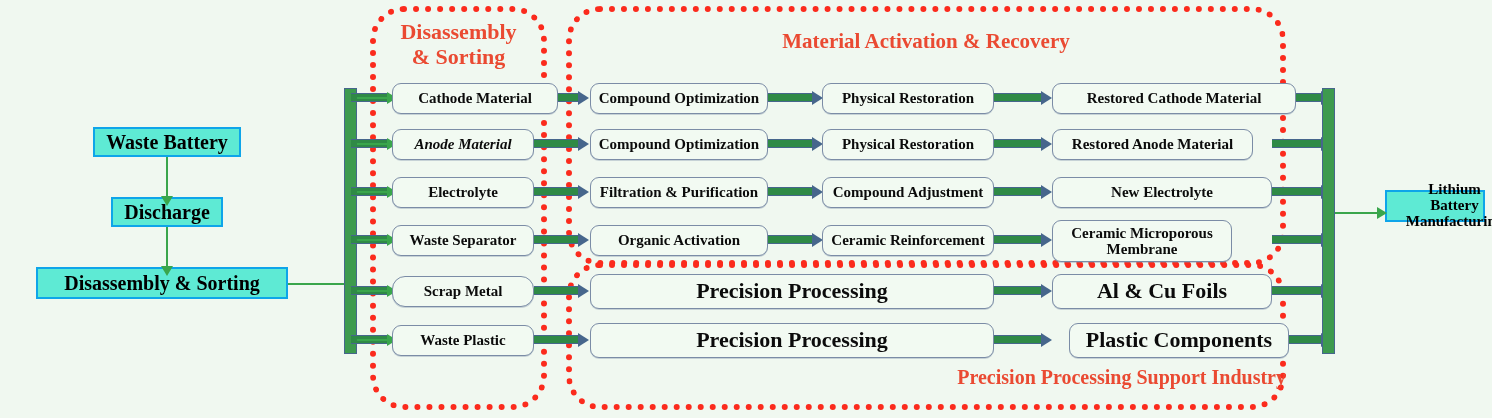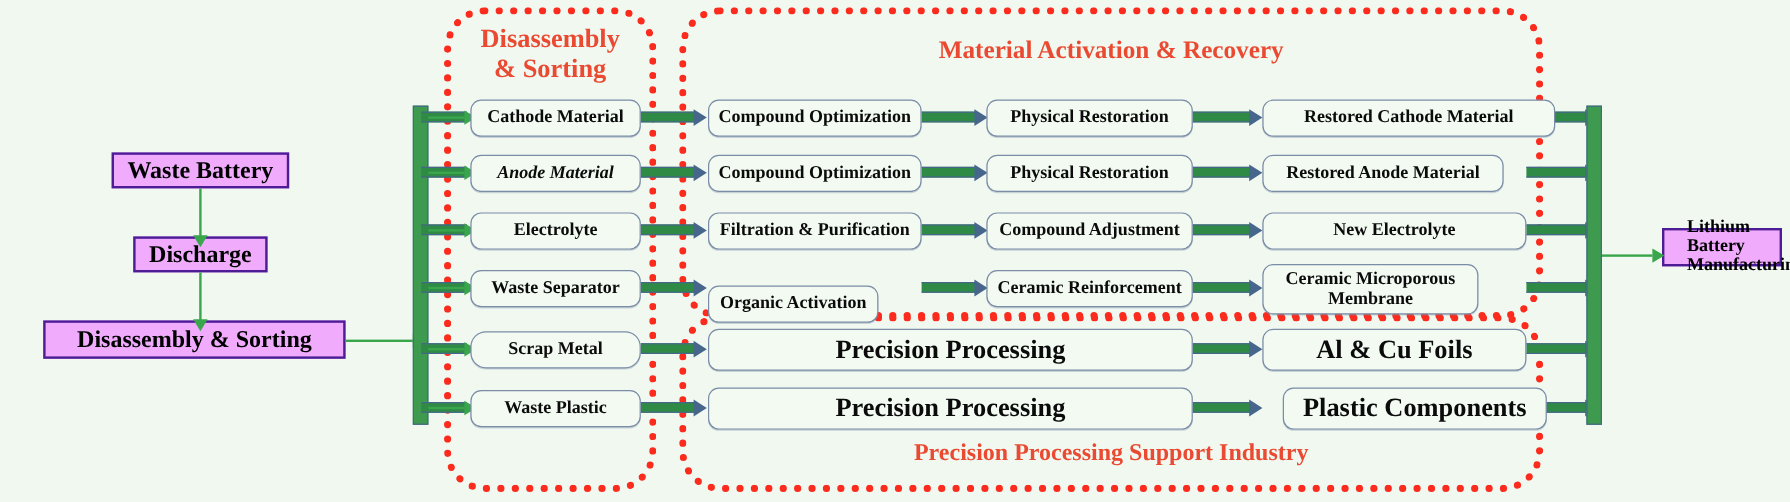--- a/index.html
+++ b/index.html
@@ -13,26 +13,26 @@
     height: 418px;
     background: #f0f8f0;
     overflow: hidden;
     font-family: "Liberation Serif", "DejaVu Serif", serif;
   }
 
   
   .sqbox {
     position: absolute;
     box-sizing: border-box;
-    background: #f0abfc;
-    border: 2px solid #4c1d95;
+    background: #5eead4;
+    border: 2px solid #0ea5e9;
     display: flex;
     align-items: center;
     justify-content: center;
-    text-align: left;
+    text-align: center;
     font-weight: bold;
     color: #000000;
     line-height: 1.05;
   }
 
   
   .rbox {
     position: absolute;
     box-sizing: border-box;
     background: #f2faf2;
@@ -157,25 +157,25 @@
   <div class="bus" style="left:344px; top:88px; width:13px; height:266px;"></div>
 
   <div class="group" style="left:370px; top:6px; width:177px; height:404px;"></div>
   <div class="group-title" style="left:370px; top:20px; width:177px; font-size:22px;">Disassembly
 &amp; Sorting</div>
 
   <div class="group" style="left:566px; top:6px; width:720px; height:260px;"></div>
   <div class="group-title" style="left:566px; top:30px; width:720px; font-size:21px;">Material Activation &amp; Recovery</div>
 
   <div class="group" style="left:566px; top:262px; width:720px; height:148px;"></div>
-  <div class="group-title" style="left:566px; top:366px; width:720px; font-size:20px;">Precision Processing Support Industry</div>
+  <div class="group-title" style="left:566px; top:366px; width:720px; font-size:20px;text-align:right;">Precision Processing Support Industry</div>
 
   <div class="hlink no-head" style="left:351px; top:93px; width:38px;"></div>
   <div class="tharrow-h" style="left:357px; top:97px; width:30px;"></div>
-  <div class="rbox" style="left:392px; top:83px; width:142px; height:31px; font-size:15px;">Cathode Material</div>
+  <div class="rbox" style="left:392px; top:83px; width:166px; height:31px; font-size:15px;">Cathode Material</div>
   <div class="hlink" style="left:534px; top:93px; width:45px;"></div>
   <div class="rbox" style="left:590px; top:83px; width:178px; height:31px; font-size:15px;">Compound Optimization</div>
   <div class="hlink" style="left:768px; top:93px; width:45px;"></div>
   <div class="rbox" style="left:822px; top:83px; width:172px; height:31px; font-size:15px;">Physical Restoration</div>
   <div class="hlink" style="left:994px; top:93px; width:48px;"></div>
   <div class="rbox" style="left:1052px; top:83px; width:244px; height:31px; font-size:15px;">Restored Cathode Material</div>
   <div class="hlink" style="left:1272px; top:93px; width:50px;"></div>
 
   <div class="hlink no-head" style="left:351px; top:139px; width:38px;"></div>
   <div class="tharrow-h" style="left:357px; top:143px; width:30px;"></div>
@@ -196,21 +196,21 @@
   <div class="hlink" style="left:768px; top:187px; width:45px;"></div>
   <div class="rbox" style="left:822px; top:177px; width:172px; height:31px; font-size:15px;">Compound Adjustment</div>
   <div class="hlink" style="left:994px; top:187px; width:48px;"></div>
   <div class="rbox" style="left:1052px; top:177px; width:220px; height:31px; font-size:15px;">New Electrolyte</div>
   <div class="hlink" style="left:1272px; top:187px; width:50px;"></div>
 
   <div class="hlink no-head" style="left:351px; top:235px; width:38px;"></div>
   <div class="tharrow-h" style="left:357px; top:239px; width:30px;"></div>
   <div class="rbox" style="left:392px; top:225px; width:142px; height:31px; font-size:15px;">Waste Separator</div>
   <div class="hlink" style="left:534px; top:235px; width:45px;"></div>
-  <div class="rbox" style="left:590px; top:238px; width:142px; height:31px; font-size:15px;">Organic Activation</div>
+  <div class="rbox" style="left:590px; top:225px; width:178px; height:31px; font-size:15px;">Organic Activation</div>
   <div class="hlink" style="left:768px; top:235px; width:45px;"></div>
   <div class="rbox" style="left:822px; top:225px; width:172px; height:31px; font-size:15px;">Ceramic Reinforcement</div>
   <div class="hlink" style="left:994px; top:235px; width:48px;"></div>
   <div class="rbox two-line" style="left:1052px; top:220px; width:180px; height:42px; font-size:15px;">Ceramic Microporous Membrane</div>
   <div class="hlink" style="left:1272px; top:235px; width:50px;"></div>
 
   <div class="hlink no-head" style="left:351px; top:286px; width:38px;"></div>
   <div class="tharrow-h" style="left:357px; top:290px; width:30px;"></div>
   <div class="rbox" style="left:392px; top:276px; width:142px; height:31px; font-size:15px;border-radius:13px;">Scrap Metal</div>
   <div class="hlink" style="left:534px; top:286px; width:45px;"></div>

